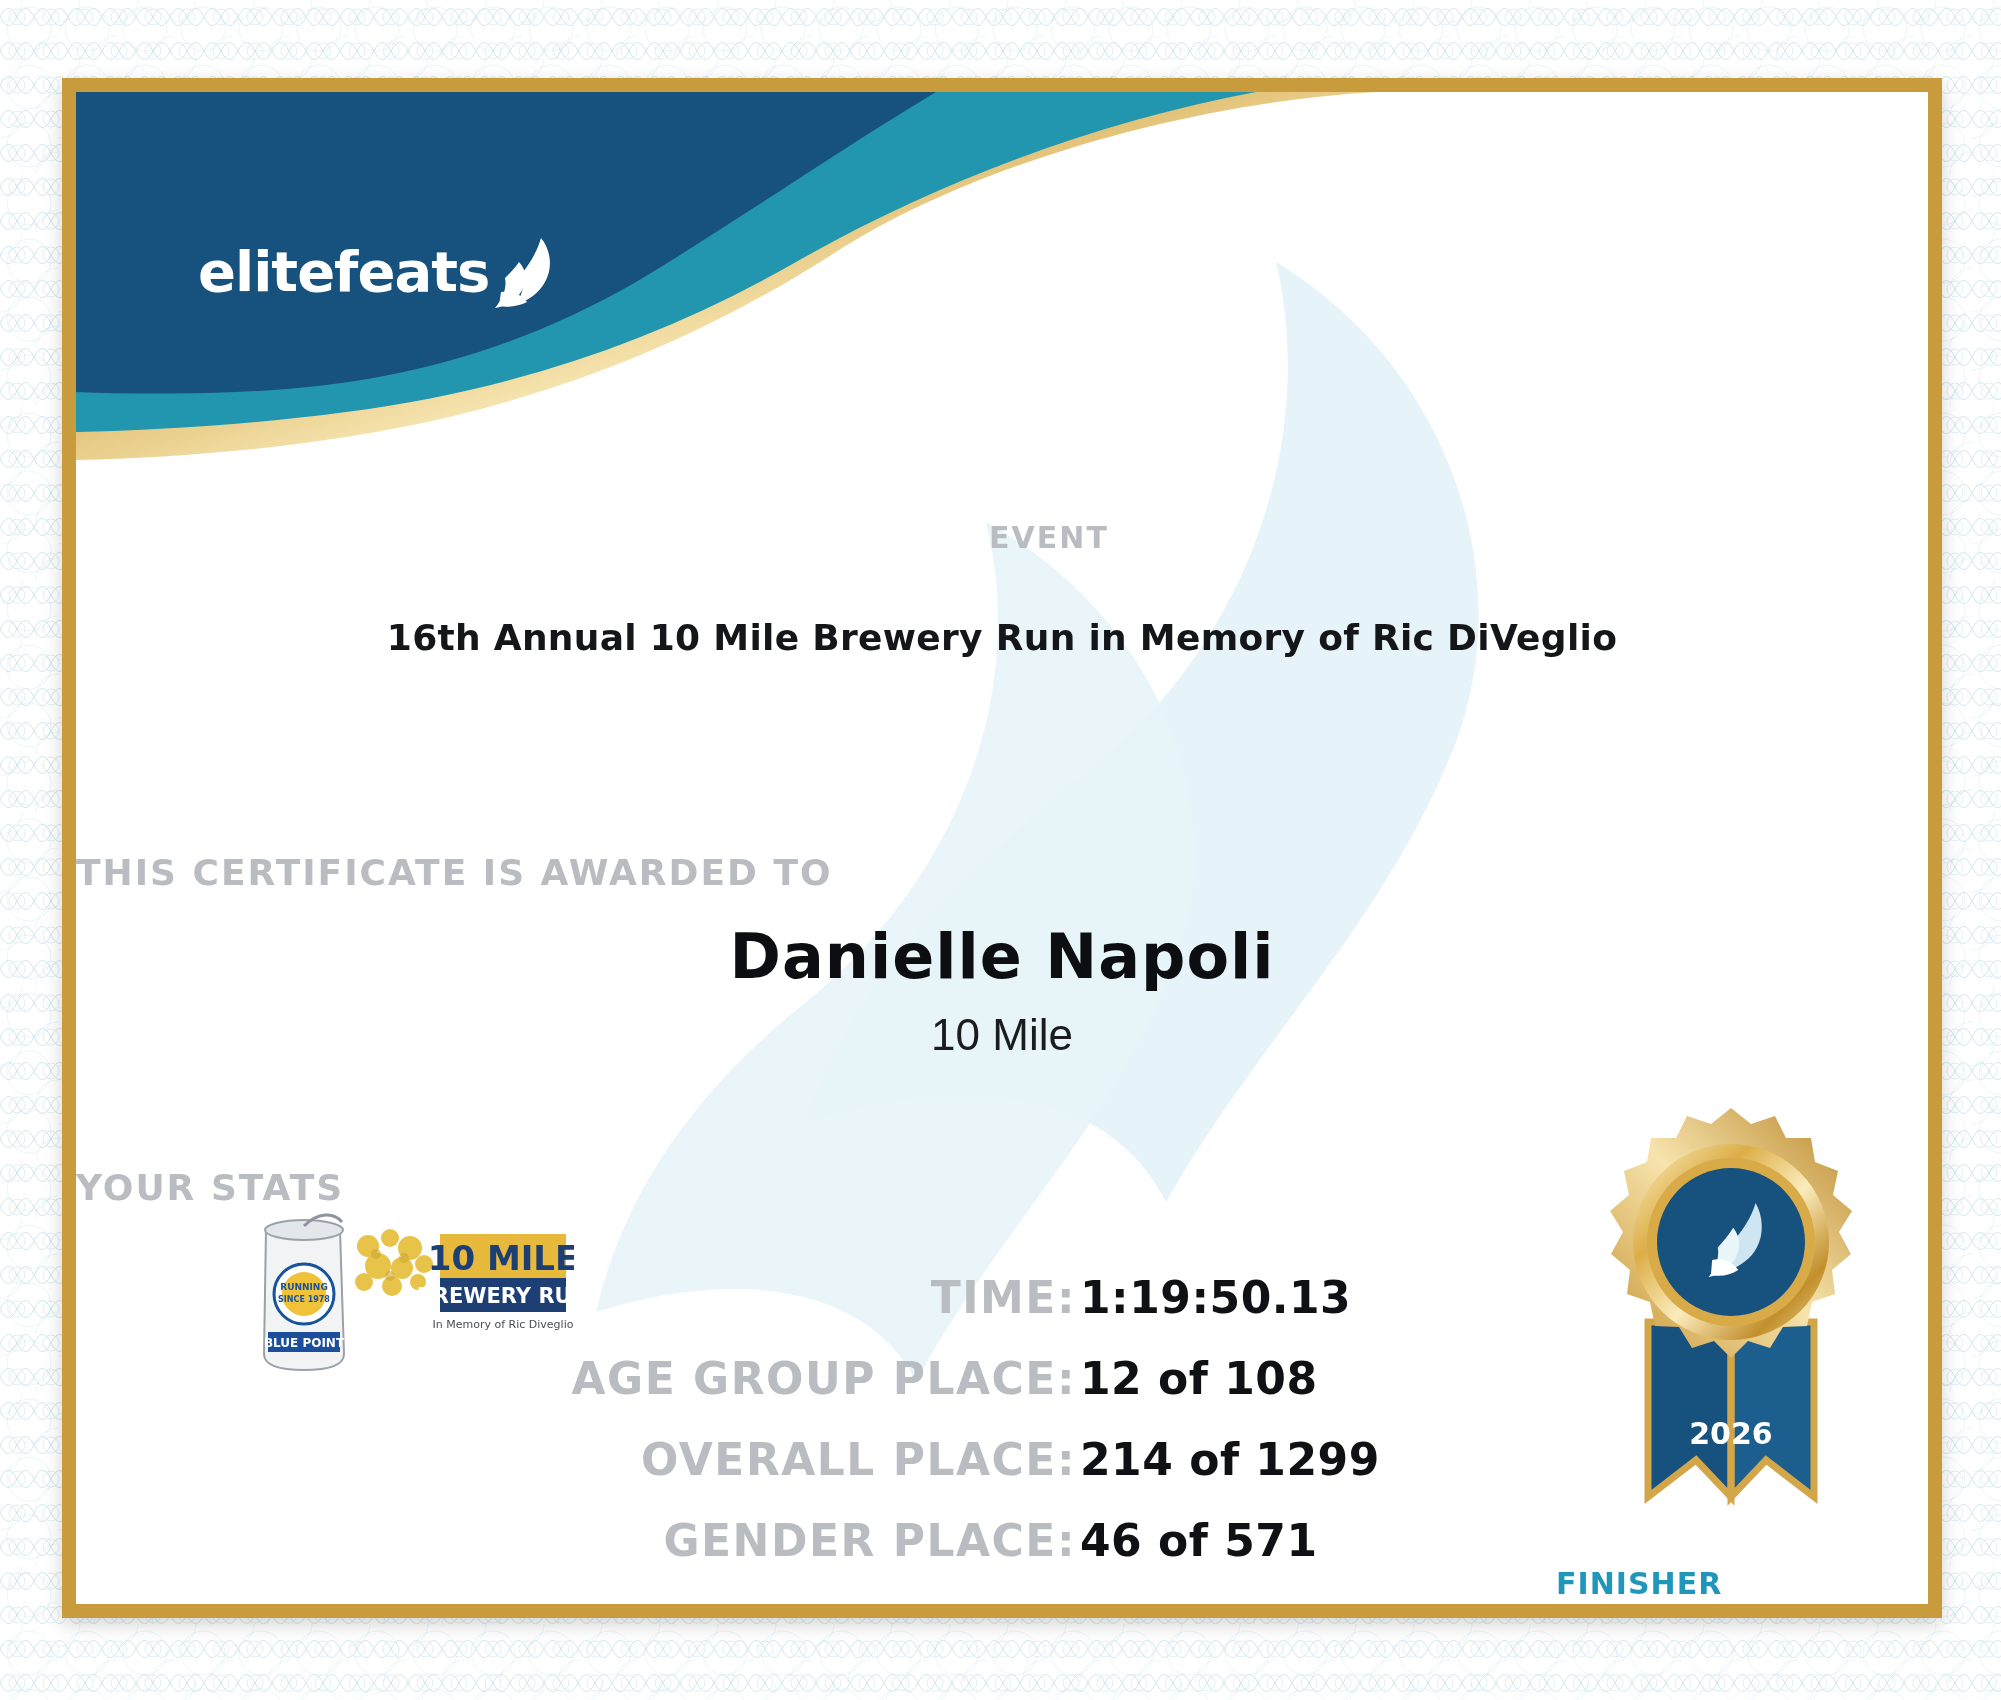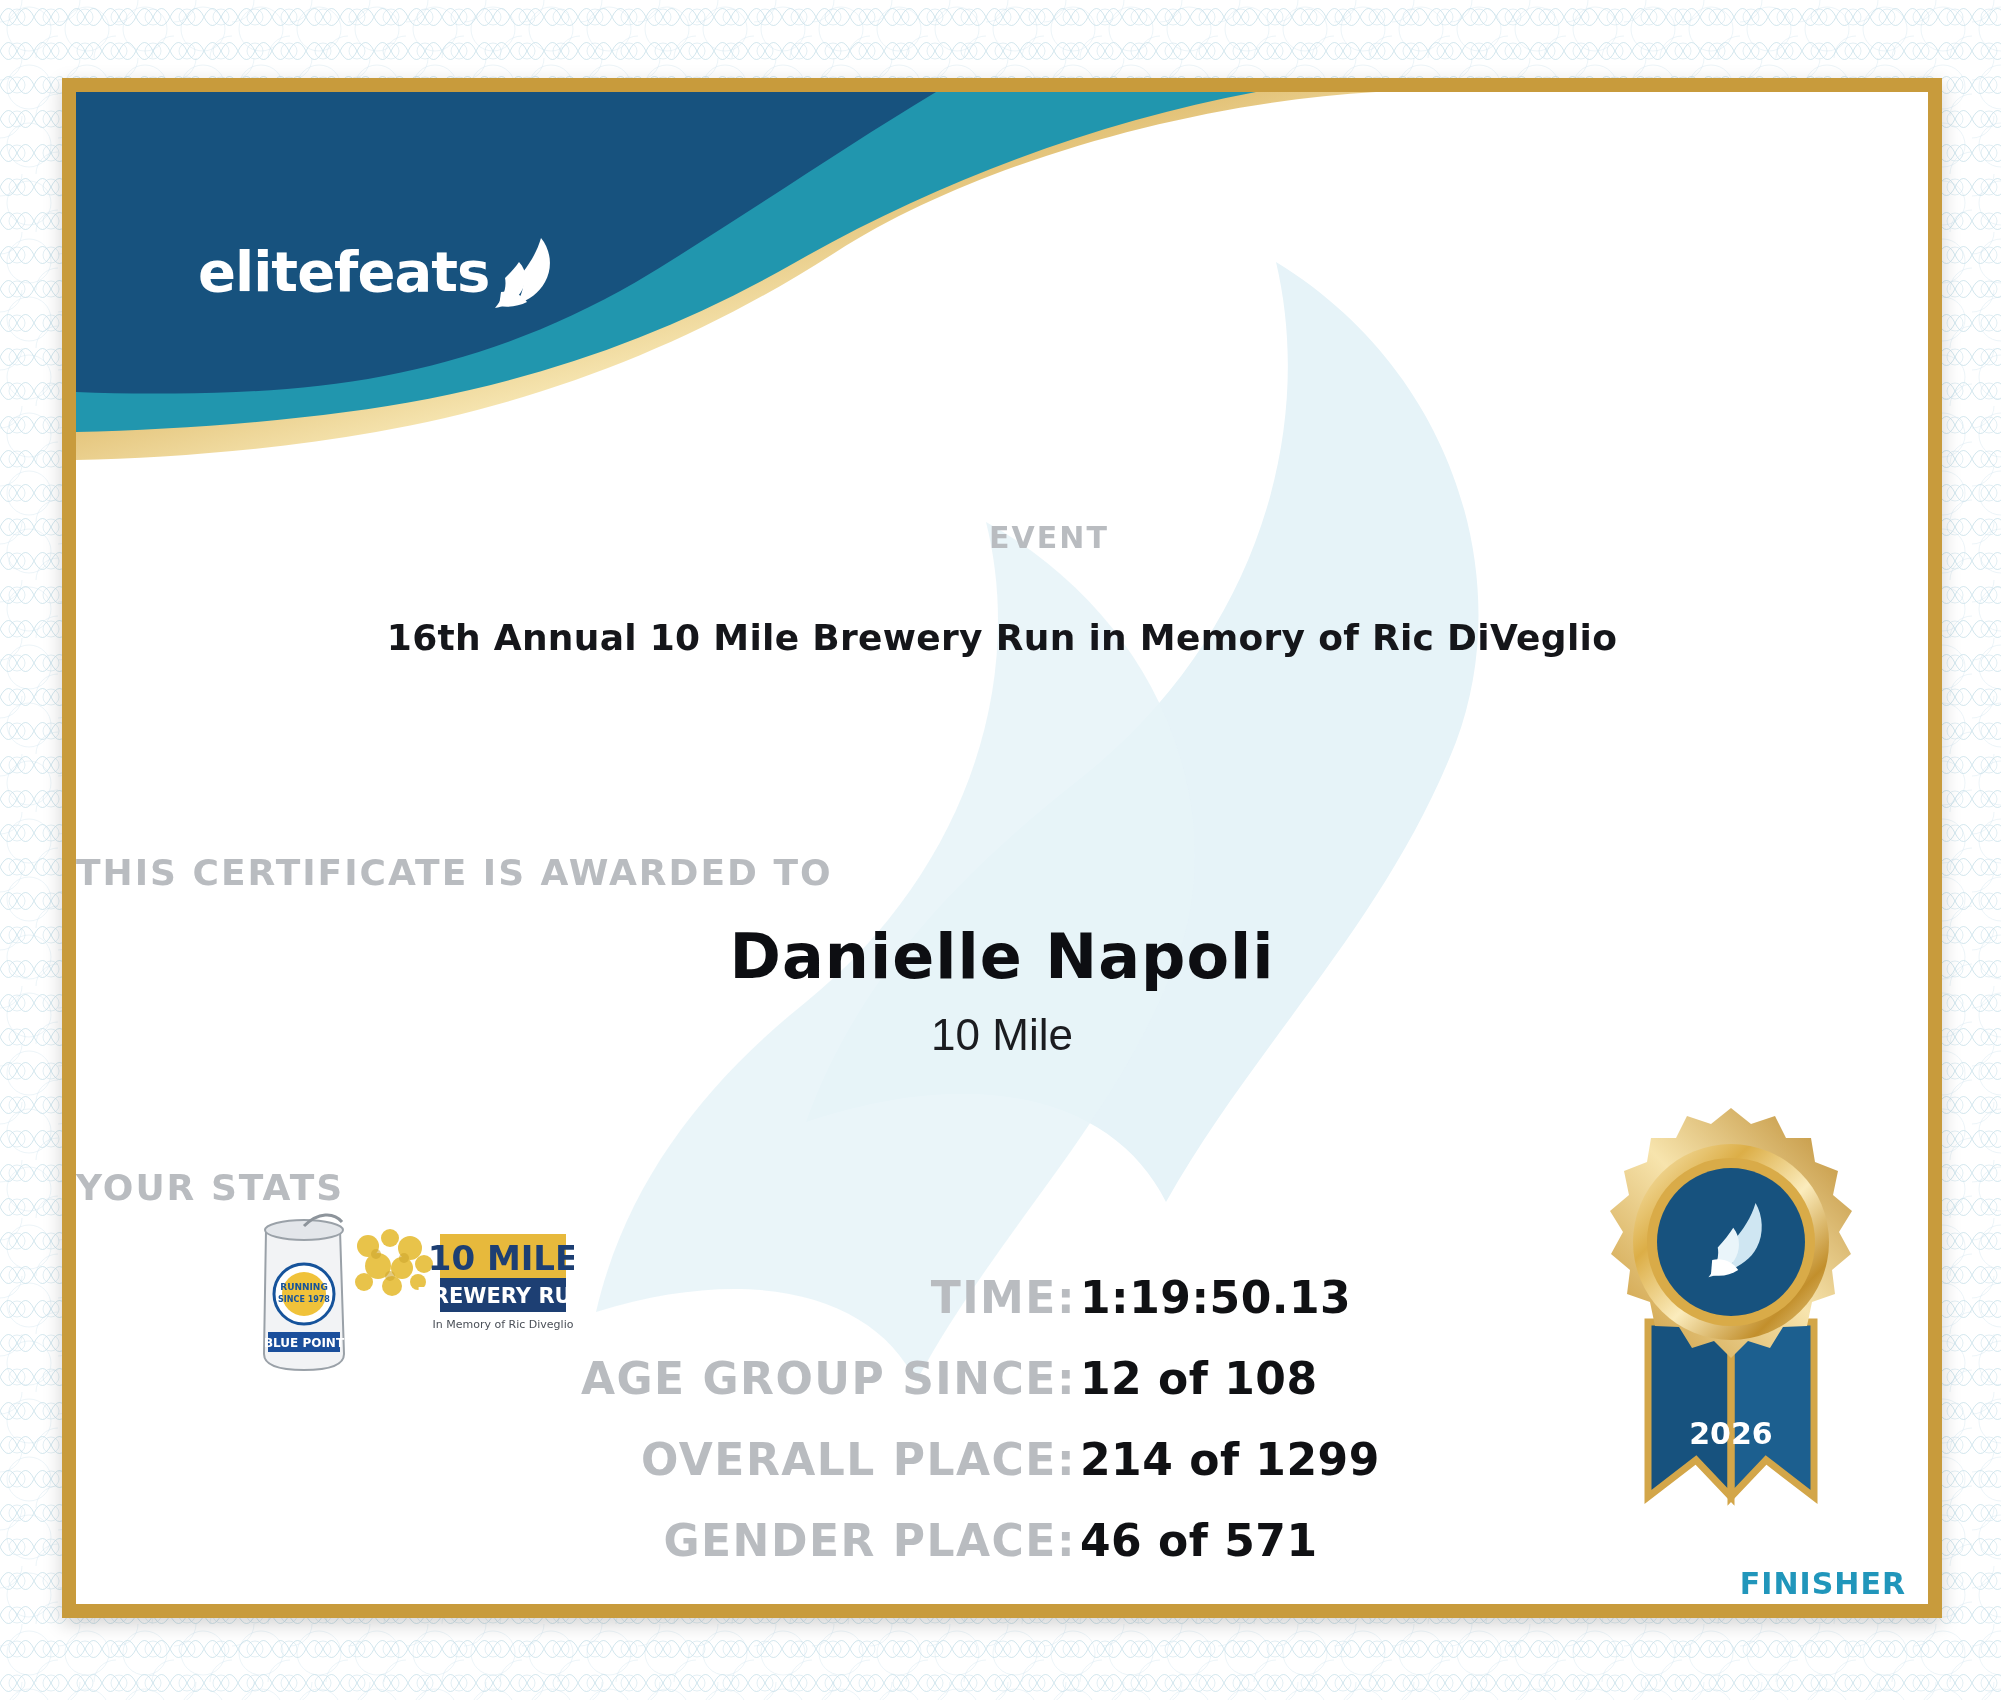--- a/index.html
+++ b/index.html
@@ -199,21 +199,21 @@
     left: 1510px;
     top: 1000px;
     width: 290px;
     height: 440px;
   }
   .finisher-text {
     position: absolute;
     left: 1480px;
     top: 1475px;
     width: 350px;
-    text-align: right;
+    text-align: left;
     font-family: "DejaVu Sans", sans-serif;
     font-size: 30px;
     font-weight: bold;
     color: #2196bb;
     line-height: 1.15;
     letter-spacing: 1px;
   }
 </style>
 </head>
 <body>
@@ -280,21 +280,21 @@
       <div class="distance">10 Mile</div>
 
       <div class="stats-label label-lg">YOUR STATS</div>
 
       <div class="stats">
         <div class="stat-row">
           <div class="stat-label">TIME:</div>
           <div class="stat-value">1:19:50.13</div>
         </div>
         <div class="stat-row">
-          <div class="stat-label">AGE GROUP SINCE:</div>
+          <div class="stat-label">AGE GROUP PLACE:</div>
           <div class="stat-value">12 of 108</div>
         </div>
         <div class="stat-row">
           <div class="stat-label">OVERALL PLACE:</div>
           <div class="stat-value">214 of 1299</div>
         </div>
         <div class="stat-row">
           <div class="stat-label">GENDER PLACE:</div>
           <div class="stat-value">46 of 571</div>
         </div>

